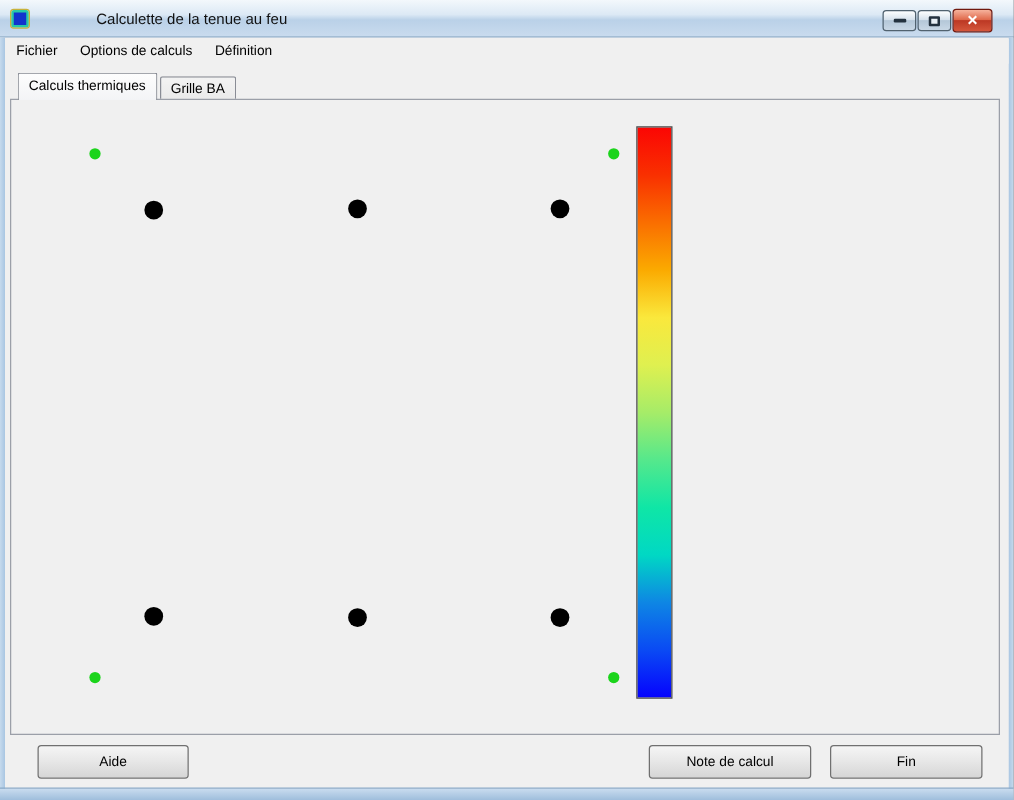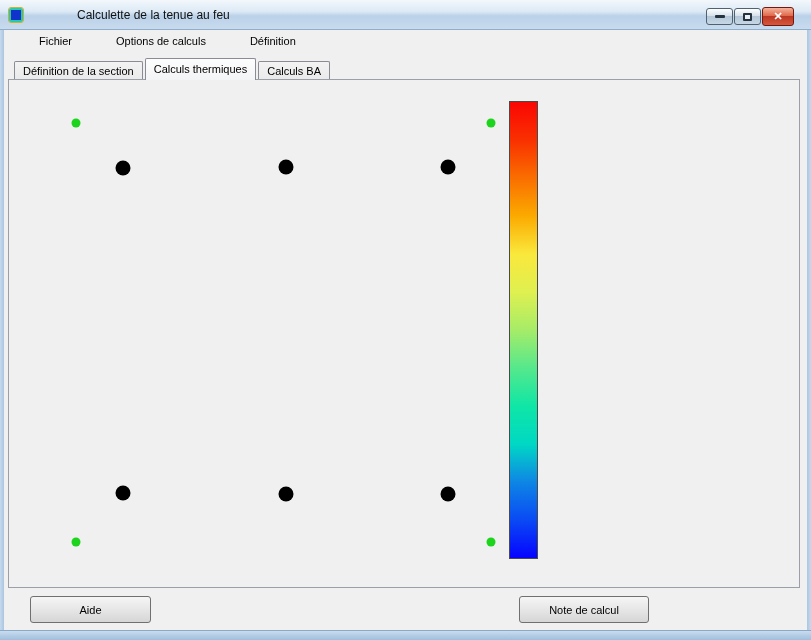--- a/index.html
+++ b/index.html
@@ -25,21 +25,21 @@
   .cap-min{left:706px;top:8px;width:27px;height:17px;}
   .cap-restore{left:734px;top:8px;width:27px;height:17px;}
   .cap-close{left:762px;top:7px;width:32px;height:19px;
     background:linear-gradient(180deg,#F6B29C,#E06A4C 45%,#BC3824 50%,#D5573C);
     border-color:#70190E;color:#FFF;font-weight:bold;font-size:11px;}
   .glyph-min{width:10px;height:3px;background:#24323F;border-radius:1px;}
   .glyph-restore{width:9px;height:8px;border:2px solid #24323F;border-radius:1px;background:#E8EFF5;}
   
   .menubar{position:absolute;left:4px;top:31px;width:803px;height:20px;background:#F0F0F0;
     display:flex;align-items:center;}
-  .menu-item{padding:2px 9px;font-size:11px;color:#000;margin-left:26px;}
+  .menu-item{padding:2px 9px;font-size:11px;color:#000;}
   
   .tabstrip{position:absolute;left:14px;top:58px;height:22px;display:flex;align-items:flex-end;}
   .tab{height:19px;padding:0 8px;font-size:11px;line-height:18px;color:#000;
     background:linear-gradient(180deg,#F3F3F3,#EAEAEA);
     border:1px solid #898C95;border-bottom:none;border-radius:2px 2px 0 0;margin-right:2px;}
   .tab.active{height:22px;background:linear-gradient(180deg,#FDFDFD,#F3F4F6);
     position:relative;z-index:3;line-height:21px;}
   .tabpage{position:absolute;left:8px;top:79px;width:792px;height:509px;
     border:1px solid #9B9FA8;background:#F0F0F0;z-index:1;}
   
@@ -103,23 +103,22 @@
   <div class="frame-right"></div>
   <div class="frame-bottom"></div>
 
   <div class="menubar">
     <div class="menu-item">Fichier</div>
     <div class="menu-item">Options de calculs</div>
     <div class="menu-item">Définition</div>
   </div>
 
   <div class="tabstrip">
-    <div class="tab">Définition de la section</div>
     <div class="tab active">Calculs thermiques</div>
-    <div class="tab">Calculs BA</div>
+    <div class="tab">Grille BA</div>
   </div>
   <div class="tabpage"></div>
 
   <div class="plot">
     <div class="axis-v"></div>
     <div class="axis-h"></div>
 
     <div class="heatmap">
       <div class="hm-grid" style="background: rgb(230, 227, 0); grid-template-columns: repeat(16, 1fr); grid-template-rows: repeat(16, 1fr);">
           <div style="background: rgb(198, 233, 122);"></div>
@@ -473,14 +472,15 @@
   </div>
   <div class="checkrow" style="left:560px;top:545px;">
     <span class="checkbox">
         <span class="tick">✓</span>
       </span>
     <span class="cb-label">Répartition des barres</span>
   </div>
 
   <div class="btn" style="left:30px;top:596px;width:121px;height:27px;">Aide</div>
   <div class="btn" style="left:519px;top:596px;width:130px;height:27px;">Note de calcul</div>
+  <div class="btn" style="left:664px;top:596px;width:122px;height:27px;">Fin</div>
 
 </div>
 
 </body></html>

